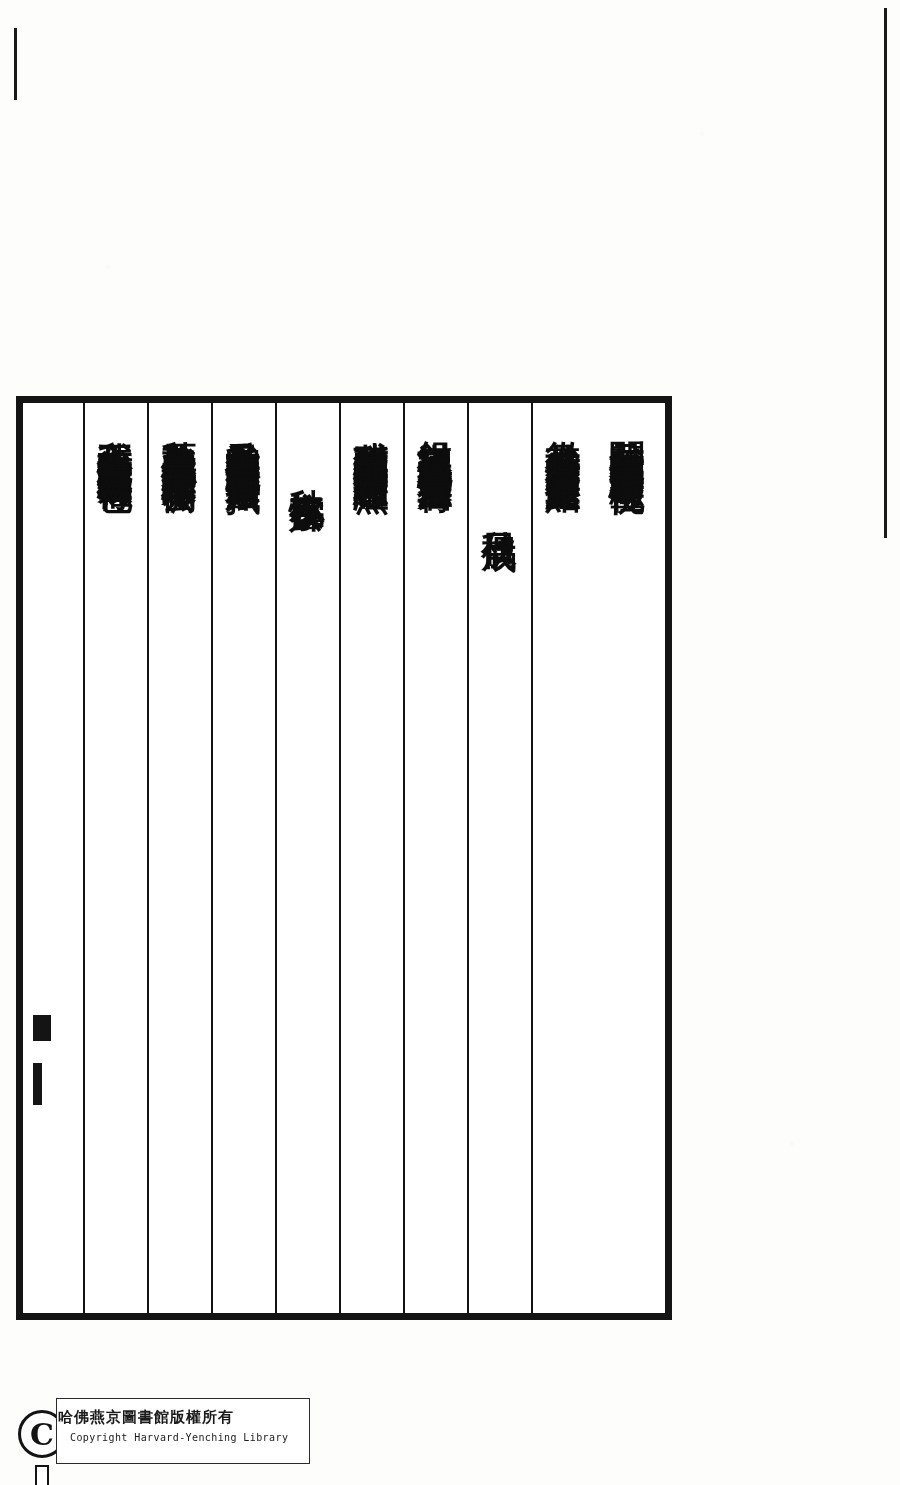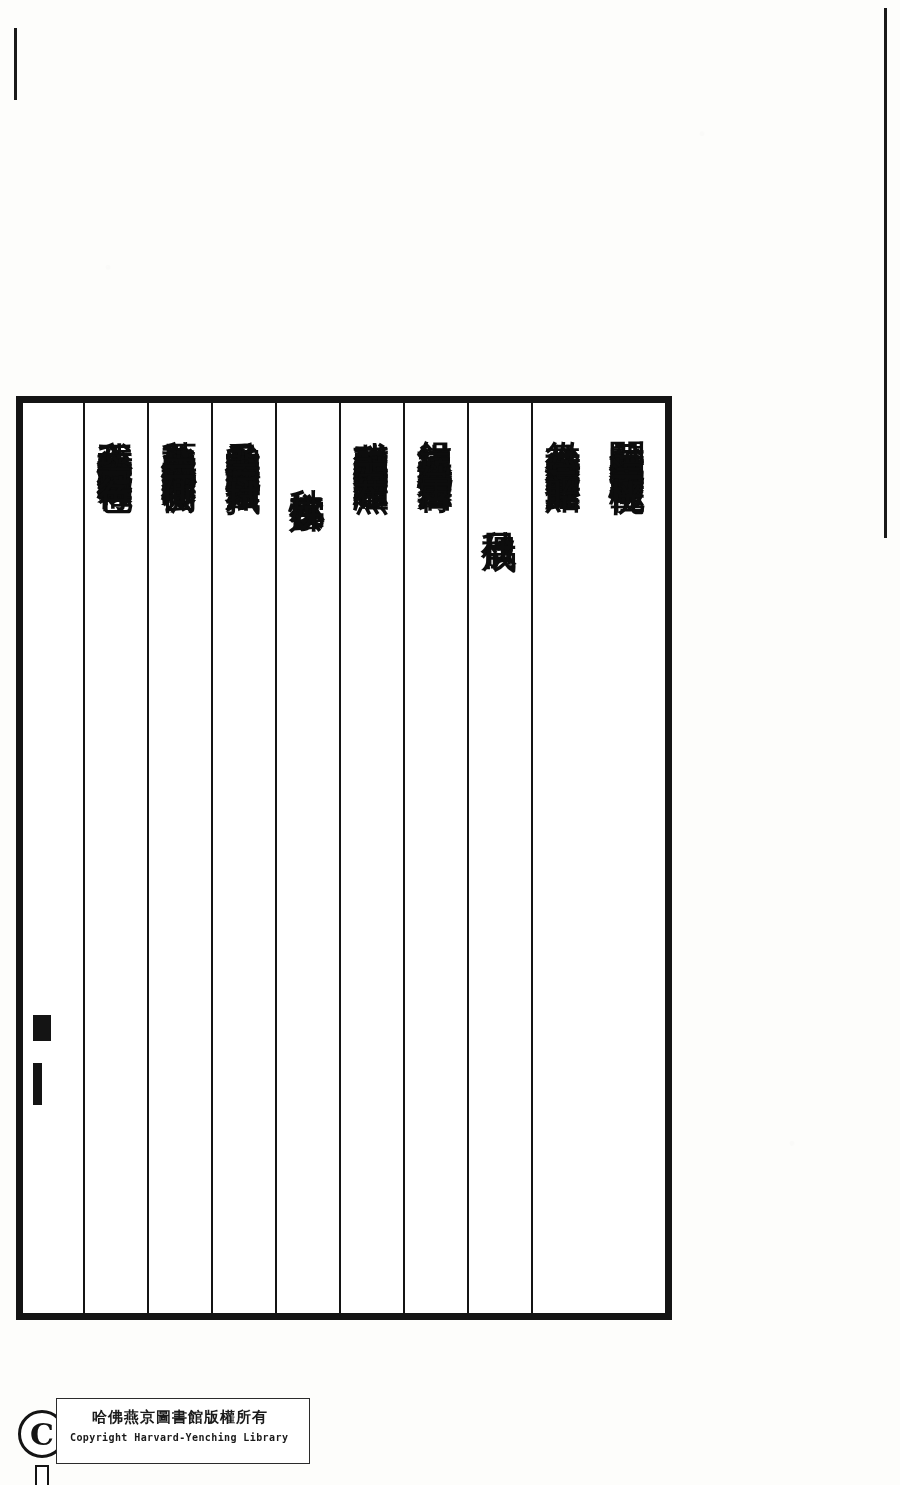--- a/index.html
+++ b/index.html
@@ -144,40 +144,39 @@
     font-size: 30px;
     font-weight: 700;
     color: #141414;
     display: flex;
     align-items: center;
     justify-content: center;
     background: #fff;
   }
   #stamp-cjk {
     position: absolute;
-    left: 54px; top: 10px;
+    left: 40px; top: 10px;
     width: 196px;
     font-family: Liberation Serif, serif;
     font-size: 15px;
     letter-spacing: 1px;
     color: #1a1a1a;
     white-space: nowrap;
     font-weight: 700;
-    text-align: right;
   }
   #stamp-latin {
     position: absolute;
     left: 52px; top: 34px;
     width: 210px;
     font-family: "DejaVu Sans Mono", monospace;
     font-size: 10px;
     letter-spacing: 0.4px;
     color: #1a1a1a;
     white-space: nowrap;
-    font-weight: 700;
+    font-weight: 400;
   }
 </style>
 </head>
 <body>
 
 <div id="scan">
 
   <div id="paper-tone"></div>
 
   <div class="edge-rule" id="rule-left-top"></div>

